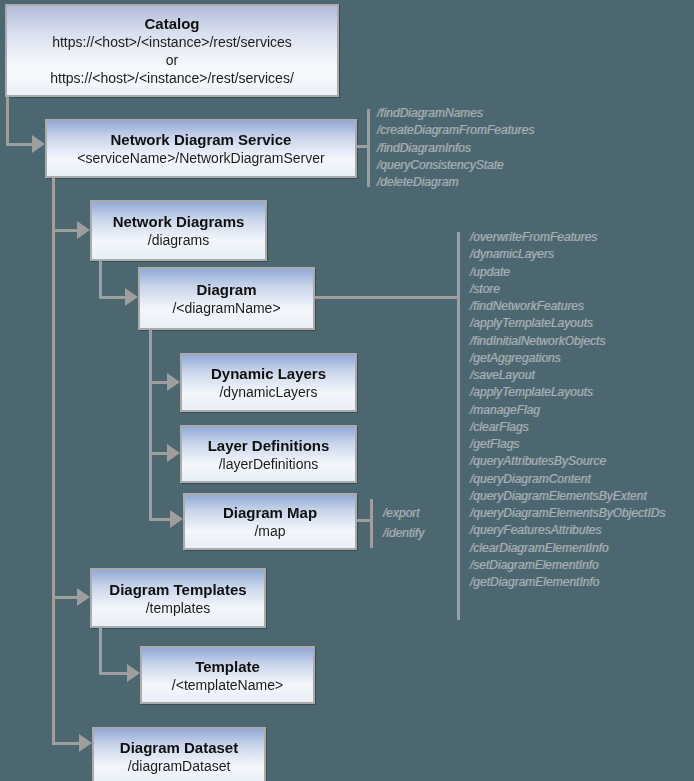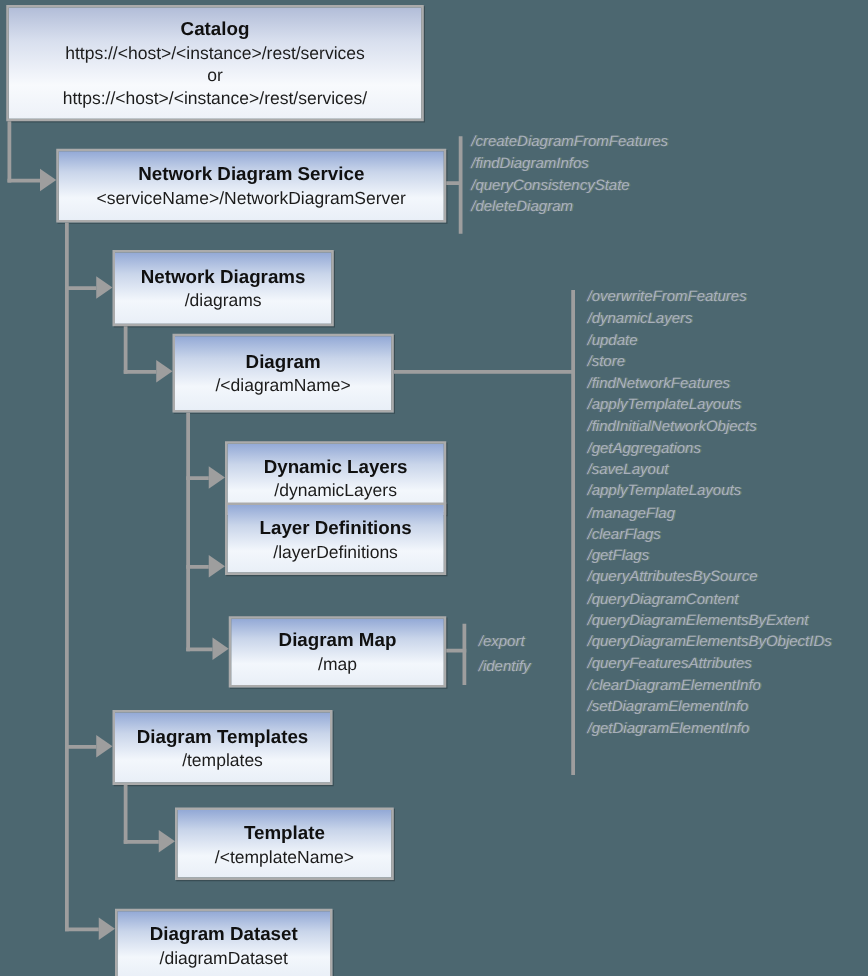--- a/index.html
+++ b/index.html
@@ -77,21 +77,21 @@
   <div class="node" style="left:138px;top:267px;width:177px;height:63px;">
     <div class="title">Diagram</div>
     <div class="sub">/&lt;diagramName&gt;</div>
   </div>
 
   <div class="node" style="left:180px;top:353px;width:177px;height:59px;">
     <div class="title">Dynamic Layers</div>
     <div class="sub">/dynamicLayers</div>
   </div>
 
-  <div class="node" style="left:180px;top:402px;width:177px;height:58px;">
+  <div class="node" style="left:180px;top:425px;width:177px;height:58px;">
     <div class="title">Layer Definitions</div>
     <div class="sub">/layerDefinitions</div>
   </div>
 
   <div class="node" style="left:183px;top:493px;width:174px;height:57px;">
     <div class="title">Diagram Map</div>
     <div class="sub">/map</div>
   </div>
 
   <div class="node" style="left:90px;top:568px;width:176px;height:60px;">
@@ -143,20 +143,21 @@
   <div class="line" style="left:357px;top:145px;width:12px;height:3px;"></div>
   <div class="line" style="left:367px;top:109px;width:3px;height:78px;"></div>
 
   <div class="line" style="left:315px;top:296px;width:145px;height:3px;"></div>
   <div class="line" style="left:457px;top:232px;width:3px;height:388px;"></div>
 
   <div class="line" style="left:357px;top:519px;width:16px;height:3px;"></div>
   <div class="line" style="left:370px;top:499px;width:3px;height:49px;"></div>
 
   <div class="ops" style="left:377px;top:105px;">
+      <div class="op-item">/findDiagramNames</div>
       <div class="op-item">/createDiagramFromFeatures</div>
       <div class="op-item">/findDiagramInfos</div>
       <div class="op-item">/queryConsistencyState</div>
       <div class="op-item">/deleteDiagram</div>
     </div>
 
   <div class="ops" style="left:470px;top:229px;">
       <div class="op-item">/overwriteFromFeatures</div>
       <div class="op-item">/dynamicLayers</div>
       <div class="op-item">/update</div>

